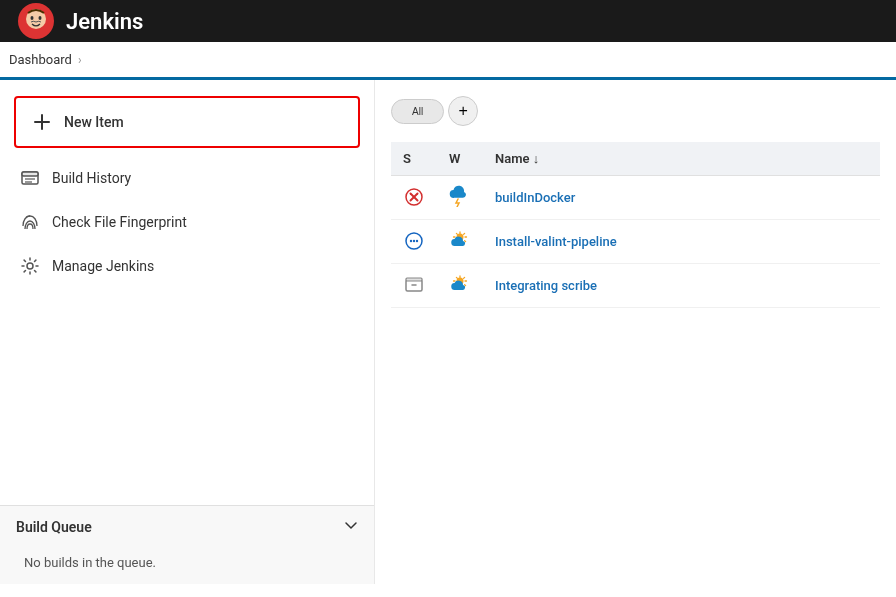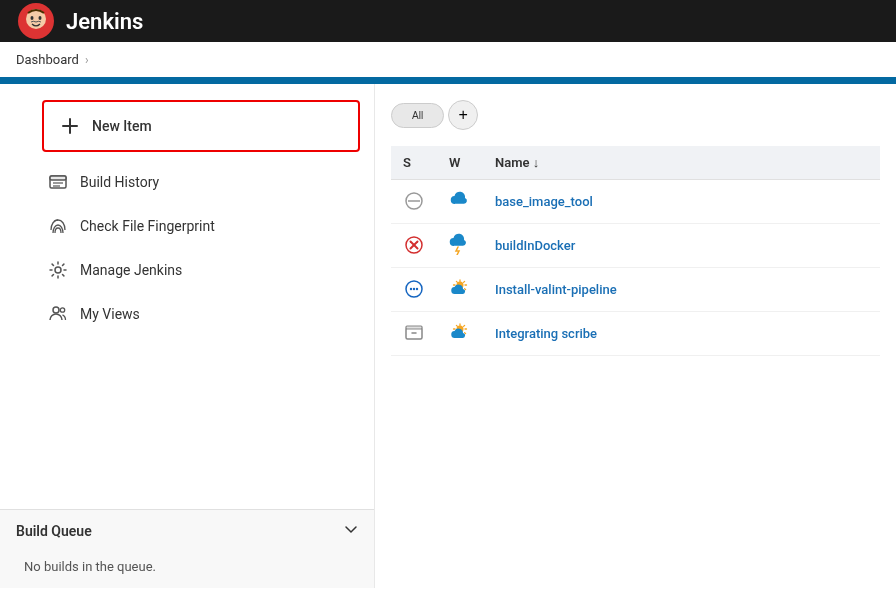--- a/index.html
+++ b/index.html
@@ -23,26 +23,26 @@
       height: 40px;
     }
     .header-title {
       color: #fff;
       font-size: 22px;
       font-weight: 600;
     }
 
     
     .breadcrumb {
-      padding: 10px 16px;
+      padding: 10px 9px;
       display: flex;
       align-items: center;
       gap: 6px;
       font-size: 13px;
-      border-bottom: 7px solid #0369a1;
+      border-bottom: 3px solid #0369a1;
       background: #fff;
     }
     .breadcrumb-link {
       color: #333;
       text-decoration: none;
     }
     .breadcrumb-sep {
       color: #999;
       font-size: 12px;
     }
@@ -57,21 +57,20 @@
     .sidebar {
       width: 375px;
       min-width: 375px;
       border-right: 1px solid #e8e8e8;
       display: flex;
       flex-direction: column;
       background: #fff;
     }
     .sidebar-nav {
       flex: 1;
-      padding-left: 28px;
     }
     .nav-item {
       display: flex;
       align-items: center;
       gap: 12px;
       padding: 12px 20px;
       cursor: pointer;
       color: #333;
       text-decoration: none;
       transition: background 0.1s;
@@ -281,31 +280,20 @@
       <a class="nav-item">
         <span class="nav-icon">
           <svg width="20" height="20" viewBox="0 0 20 20" fill="none" xmlns="http://www.w3.org/2000/svg">
             <circle cx="10" cy="10" r="3" stroke="#555" stroke-width="1.5"></circle>
             <path d="M10 2v2M10 16v2M2 10h2M16 10h2M4.1 4.1l1.4 1.4M14.5 14.5l1.4 1.4M4.1 15.9l1.4-1.4M14.5 5.5l1.4-1.4" stroke="#555" stroke-width="1.5" stroke-linecap="round"></path>
           </svg>
         </span>
         <span class="nav-item-label">Manage Jenkins</span>
       </a>
 
-      <a class="nav-item">
-        <span class="nav-icon">
-          <svg width="20" height="20" viewBox="0 0 20 20" fill="none" xmlns="http://www.w3.org/2000/svg">
-            <circle cx="8" cy="6" r="3" stroke="#555" stroke-width="1.5"></circle>
-            <path d="M2 16c0-3.3 2.7-6 6-6s6 2.7 6 6" stroke="#555" stroke-width="1.5" fill="none"></path>
-            <circle cx="14.5" cy="6" r="2.2" stroke="#555" stroke-width="1.3"></circle>
-            <path d="M17.5 16c0-2.5-1.3-4.5-3-5.2" stroke="#555" stroke-width="1.3" fill="none"></path>
-          </svg>
-        </span>
-        <span class="nav-item-label">My Views</span>
-      </a>
     </nav>
 
     <div class="build-queue">
       <div class="build-queue-header">
         <span>Build Queue</span>
         <span>
           <svg width="14" height="14" viewBox="0 0 14 14" fill="none">
             <path d="M2 5l5 5 5-5" stroke="#333" stroke-width="1.5" stroke-linecap="round"></path>
           </svg>
         </span>
@@ -326,40 +314,20 @@
     <table class="jobs-table">
       <thead>
         <tr>
           <th class="col-s">S</th>
           <th class="col-w">W</th>
           <th>Name ↓</th>
         </tr>
       </thead>
       <tbody>
 
-        <tr>
-          <td>
-            <span class="status-icon status-disabled">
-              <svg width="20" height="20" viewBox="0 0 20 20">
-                <circle cx="10" cy="10" r="8" stroke="#999" stroke-width="1.5" fill="none"></circle>
-                <line x1="4" y1="10" x2="16" y2="10" stroke="#999" stroke-width="1.5"></line>
-              </svg>
-            </span>
-          </td>
-          <td>
-            <span class="weather-icon">
-              <svg width="22" height="22" viewBox="0 0 22 22">
-                <path d="M6 15a4 4 0 01-.5-8A5 5 0 0116 9a3 3 0 01-1 5.8H6z" fill="#1a88c9" stroke="none"></path>
-              </svg>
-            </span>
-          </td>
-          <td>
-            <a class="job-link">base_image_tool</a>
-          </td>
-        </tr>
 
         <tr>
           <td>
             <span class="status-icon status-failed">
               <svg width="20" height="20" viewBox="0 0 20 20">
                 <circle cx="10" cy="10" r="8" stroke="#d32f2f" stroke-width="1.5" fill="none"></circle>
                 <line x1="6.5" y1="6.5" x2="13.5" y2="13.5" stroke="#d32f2f" stroke-width="2" stroke-linecap="round"></line>
                 <line x1="13.5" y1="6.5" x2="6.5" y2="13.5" stroke="#d32f2f" stroke-width="2" stroke-linecap="round"></line>
               </svg>
             </span>

